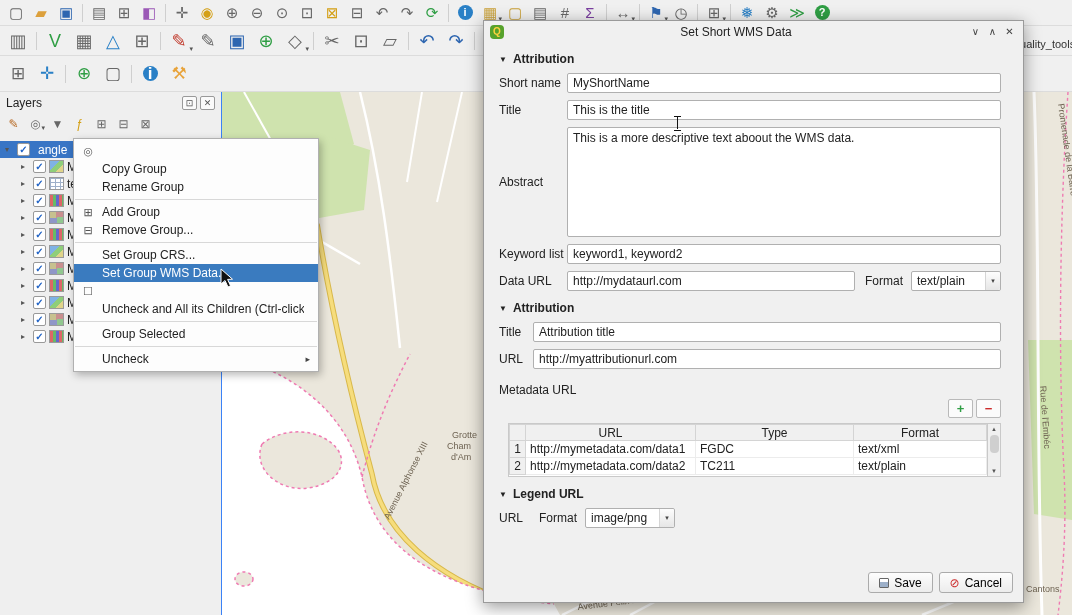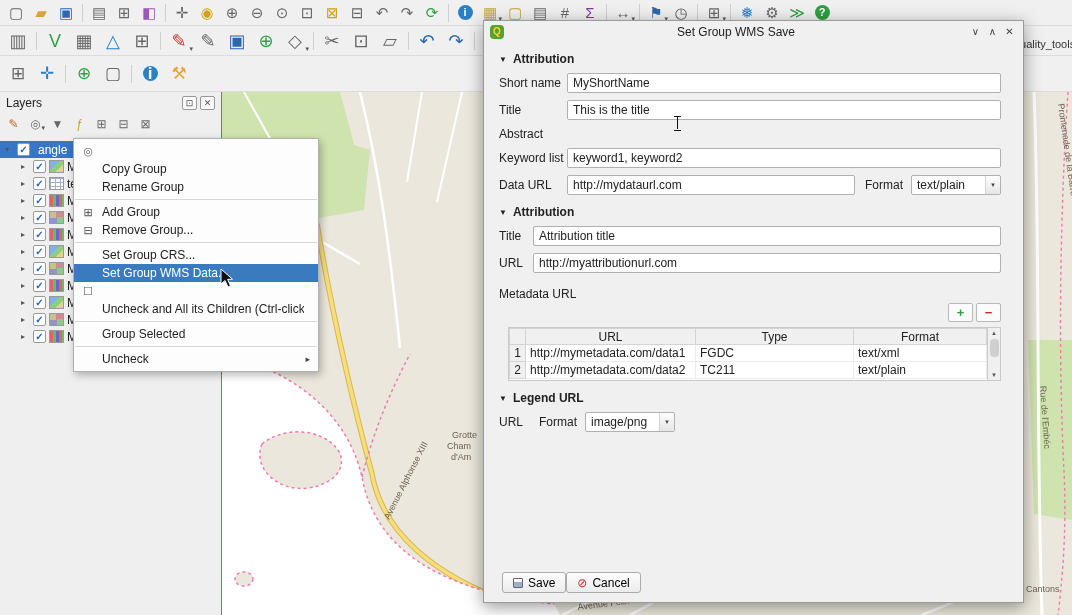--- a/index.html
+++ b/index.html
@@ -113,21 +113,21 @@
   .meta td { border:1px solid #ececec; height:17px; padding:0 4px; white-space:nowrap;
              overflow:hidden; background:#fff; }
   .meta td.num { background:#f0f0f0; border-color:#d4d4d4; text-align:center; padding:0 2px; }
   .meta .c0 { width:16px; } .meta .c1 { width:170px; } .meta .c2 { width:158px; }
   .vsb { position:absolute; top:0; right:0; width:13px; height:100%; background:#f0f0f0;
          border-left:1px solid #c9c9c9; display:flex; flex-direction:column; align-items:center;
          font-size:6px; color:#555; }
   .vsb .sa { height:10px; line-height:10px; }
   .vsb .thumb { width:9px; height:18px; background:#cfcfcf; border-radius:4px; margin:1px 0; }
   .vsb .fill { flex:1; }
-  .dfoot { display:flex; padding:6px 18px 9px; flex:0 0 auto; }
+  .dfoot { display:flex; justify-content:flex-end; gap:6px; padding:6px 10px 9px; flex:0 0 auto; }
   .btn { height:21px; border:1px solid #ababab; border-radius:3px;
          background:linear-gradient(#fdfdfd,#ececec); padding:0 10px;
          display:flex; align-items:center; gap:5px; font:12px "Liberation Sans",sans-serif; }
   .floppy { width:10px; height:10px; border:1px solid #666; border-radius:1px;
             background:linear-gradient(#fff 0 3px,#9db0c9 3px); }
   .bicon.cancel { color:#cc2b2b; font-size:12px; }
 
   
   .qtools { position:absolute; left:1014px; top:38px; z-index:25; font-size:11px; color:#333; white-space:nowrap; }
   .cursor { position:absolute; left:220px; top:268px; z-index:60; }
@@ -755,21 +755,21 @@
     <div class="mi">
       <span class="micon"></span>
       <span class="mlabel">Uncheck</span>
       <span class="marrow">▸</span>
     </div>
   </div>
 
 <div class="dialog">
   <div class="dtitle">
     <span class="qlogo">Q</span>
-    <span class="dtext">Set Group WMS Save</span>
+    <span class="dtext">Set Short WMS Data</span>
     <span class="dctls">
 
         <span class="dctl">∨</span>
 
         <span class="dctl">∧</span>
 
         <span class="dctl">✕</span>
       </span>
   </div>
 
@@ -782,20 +782,21 @@
     <div class="frow">
       <span class="flabel">Short name</span>
       <input class="txt" value="MyShortName" style="">
     </div>
     <div class="frow">
       <span class="flabel">Title</span>
       <input class="txt" value="This is the title" style="">
     </div>
     <div class="frow">
       <span class="flabel">Abstract</span>
+      <textarea class="txt" style="">This is a more descriptive text aboout the WMS data.</textarea>
     </div>
     <div class="frow">
       <span class="flabel">Keyword list</span>
       <input class="txt" value="keyword1, keyword2" style="">
     </div>
     <div class="frow">
       <span class="flabel">Data URL</span>
       <input class="txt" value="http://mydataurl.com" style="">
       <span class="flabel2">Format</span>
       <div class="combo">

